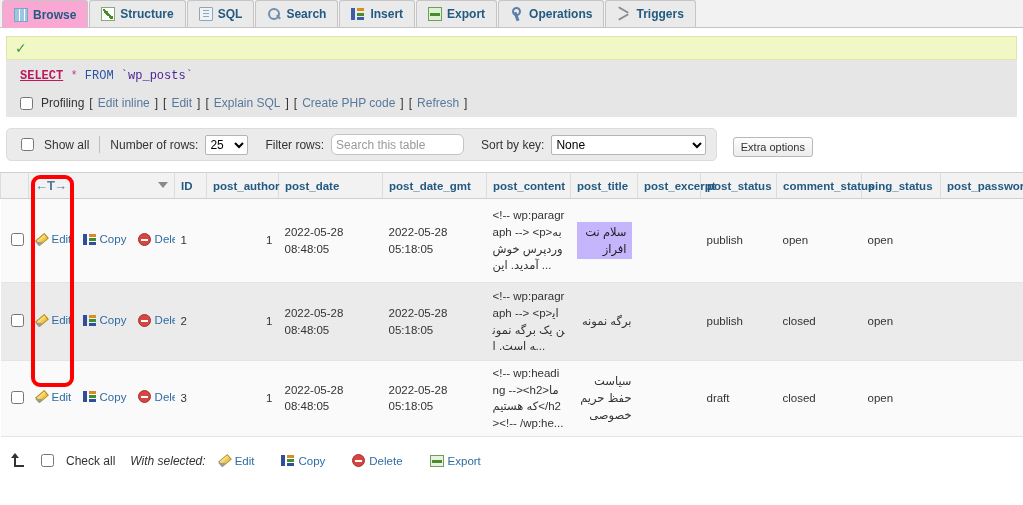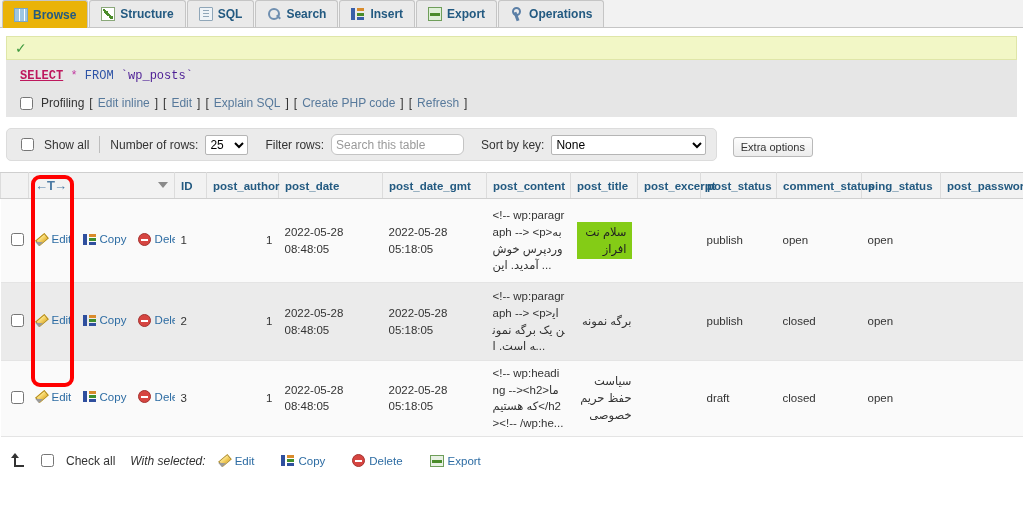--- a/index.html
+++ b/index.html
@@ -34,21 +34,21 @@
     color: #235a81;
     background: #eaeaea;
     border: 1px solid #c5c5c5;
     border-bottom: none;
     border-radius: 3px 3px 0 0;
     margin-right: 1px;
     cursor: pointer;
     white-space: nowrap;
   }
   .tab.active {
-    background: #eab308;
+    background: #f9a8d4;
     border-color: #c5c5c5;
     position: relative;
     z-index: 2;
     margin-bottom: -1px;
     height: 28px;
   }
   .tab .ticon { width: 14px; height: 14px; display: inline-block; flex: 0 0 14px; position: relative; }
 
   
   .ic-browse { background: linear-gradient(to right, #9ec6e0 0 33%, #fff 33% 40%, #9ec6e0 40% 73%, #fff 73% 80%, #9ec6e0 80% 100%); border: 1px solid #7ba7c7; }
@@ -248,21 +248,21 @@
 
   td.content {
     font-size: 11px;
     line-height: 1.5;
     word-break: break-all;
     white-space: normal;
     color: #333;
   }
   td.rtl { direction: rtl; text-align: right; font-size: 11.5px; }
   .hl-title {
-    background: #84cc16;
+    background: #c4b5fd;
     padding: 2px 5px;
     display: inline-block;
     color: #222;
   }
 
   
   .annot-box {
     position: absolute;
     border: 4px solid #ff0000;
     border-radius: 9px;
@@ -315,20 +315,24 @@
     <span class="ticon ic-insert"></span>
     <span>Insert</span>
   </div>
   <div class="tab">
     <span class="ticon ic-export"></span>
     <span>Export</span>
   </div>
   <div class="tab">
     <span class="ticon ic-operations"></span>
     <span>Operations</span>
+  </div>
+  <div class="tab">
+    <span class="ticon ic-triggers"></span>
+    <span>Triggers</span>
   </div>
 </div>
 
 
 <div class="notice">
   <span class="check-glyph">✓</span>
 </div>
 
 
 <div class="sqlbox">

